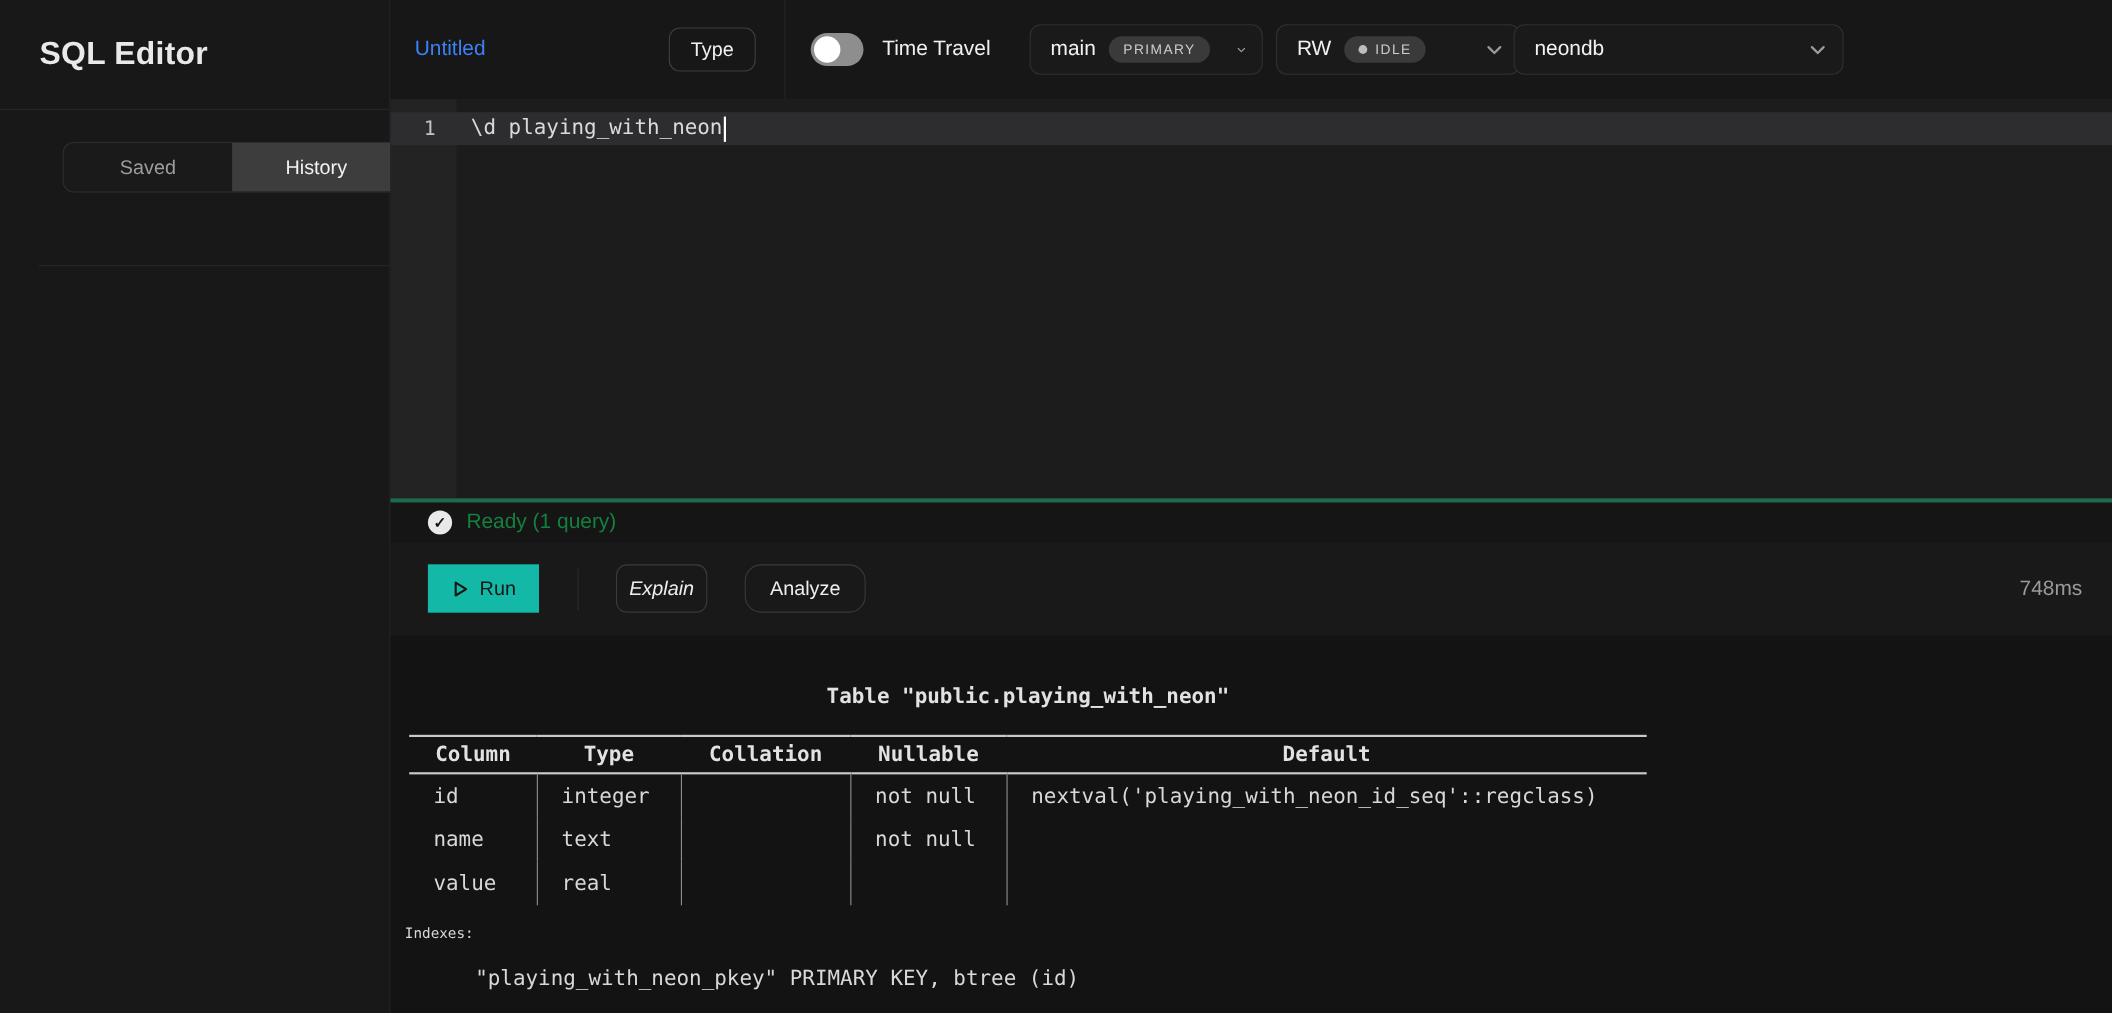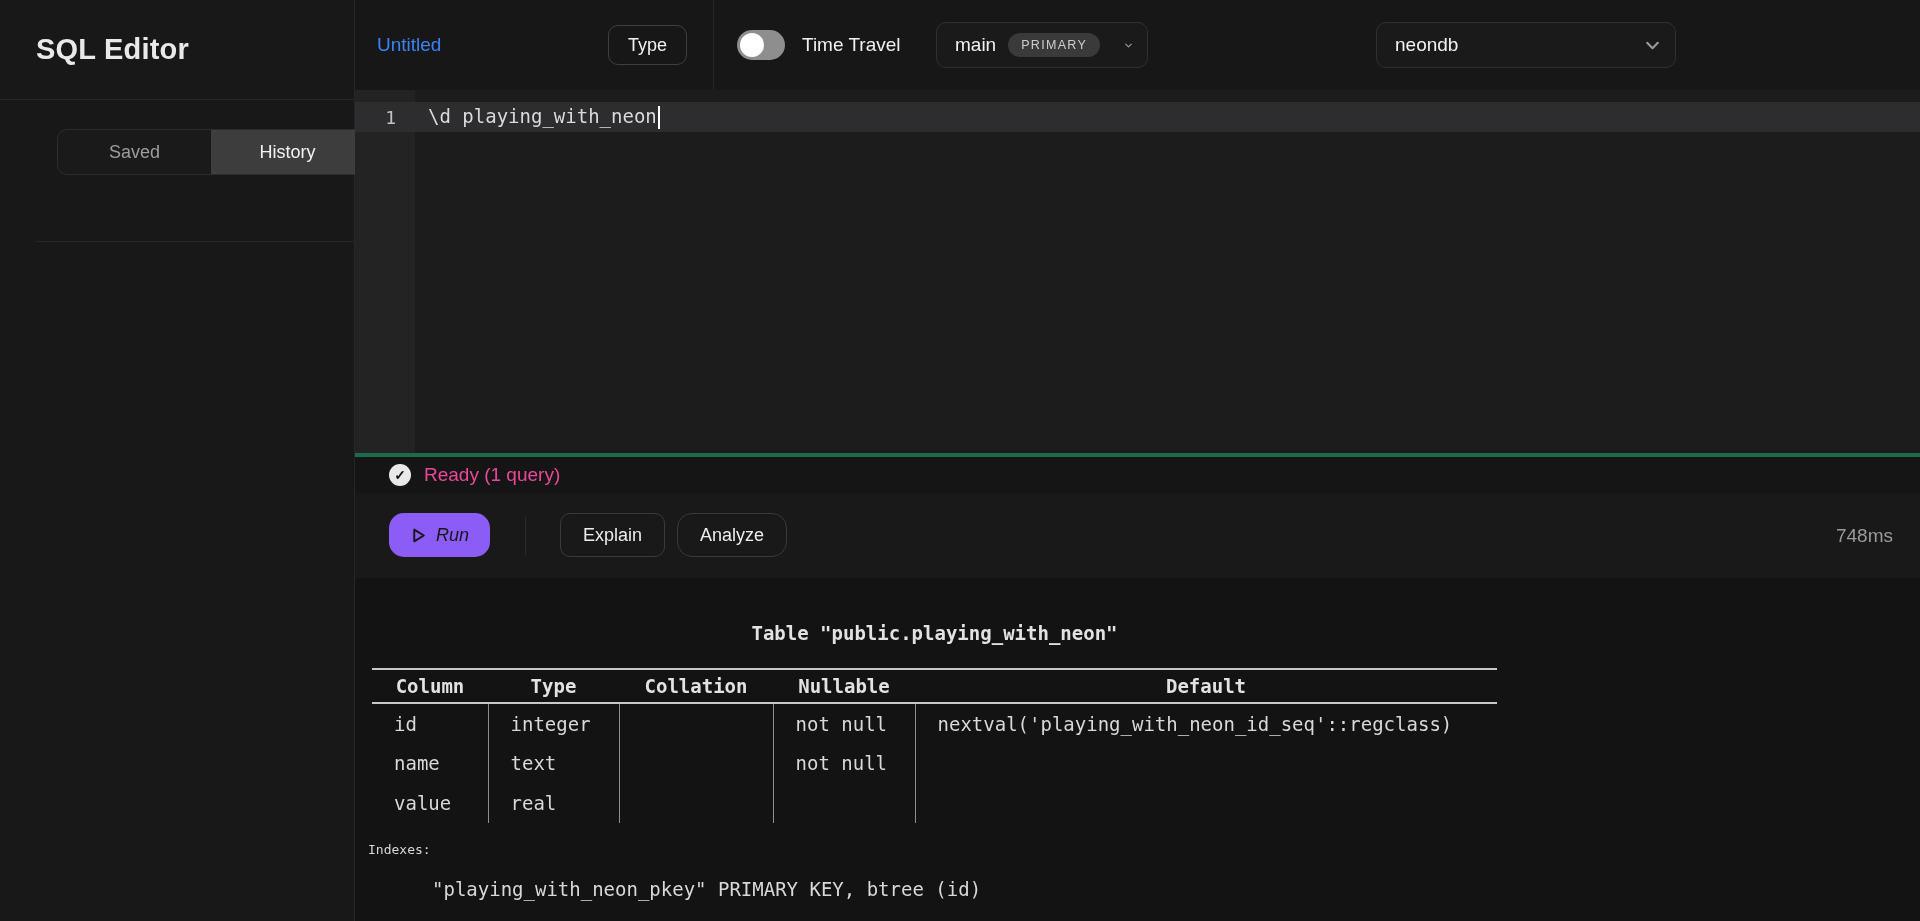--- a/index.html
+++ b/index.html
@@ -89,36 +89,36 @@
   .progress-line { position: absolute; top: 453px; left: 0; width: 100%; height: 4px; background: #1d6b4c; }
   .status-bar {
     position: absolute; top: 457px; left: 0; width: 100%; height: 36px; background: #151515;
     display: flex; align-items: center; padding-left: 34px; gap: 13px;
   }
   .check-icon {
     width: 22px; height: 22px; border-radius: 50%; background: #e9e9e9;
     color: #141414; font-size: 14px; font-weight: 700;
     display: flex; align-items: center; justify-content: center;
   }
-  .status-text { font-size: 19px; color: #ec4899; }
+  .status-text { font-size: 19px; color: #15803d; }
   .actions-bar { position: absolute; top: 493px; left: 0; width: 100%; height: 85px; background: #191919; }
   .run-btn {
     position: absolute; left: 34px; top: 20px; width: 101px; height: 44px;
-    background: #8b5cf6; border: none; border-radius: 15px;
+    background: #14b8a6; border: none; border-radius: 0;
     color: #161616; font-size: 18px; font-weight: 500; font-family: inherit; cursor: pointer;
-    display: flex; align-items: center; justify-content: center; gap: 9px; font-style: italic;
+    display: flex; align-items: center; justify-content: center; gap: 9px;
   }
   .actions-vdivider { position: absolute; left: 170px; top: 24px; width: 1px; height: 38px; background: #2c2c2c; }
   .ghost-btn {
     position: absolute; top: 20px; height: 44px;
     background: transparent; border: 1px solid #3a3a3a; border-radius: 10px;
     color: #ededed; font-size: 18px; font-family: inherit; cursor: pointer;
     display: flex; align-items: center; justify-content: center;
   }
-  .explain-btn { left: 205px; width: 105px; }
+  .explain-btn { left: 205px; width: 83px; font-style: italic; }
   .analyze-btn { left: 322px; width: 110px; border-radius: 15px; }
   .duration {
     position: absolute; right: 27px; top: 0; height: 85px;
     display: flex; align-items: center; font-size: 19px; color: #9a9a9a;
   }
   
   .results {
     position: absolute; top: 578px; left: 0; width: 100%; height: 343px;
     background: #131313; font-family: "DejaVu Sans Mono", monospace; color: #d8d8d8;
   }
@@ -173,20 +173,31 @@
 
       <div class="dropdown dd-main">
         <span class="dd-name">main</span>
         <span class="pill">PRIMARY</span>
         <span class="dd-spacer"></span>
         <svg class="chevron" viewBox="0 0 16 16">
             <path d="M3 5.5l5 5 5-5" stroke="#9a9a9a" stroke-width="2" fill="none" stroke-linecap="round" stroke-linejoin="round"></path>
           </svg>
       </div>
 
+      <div class="dropdown dd-compute">
+        <span class="dd-name">RW</span>
+        <span class="pill">
+          <span class="pill-dot"></span>
+          <span>IDLE</span>
+        </span>
+        <span class="dd-spacer"></span>
+        <svg class="chevron" viewBox="0 0 16 16">
+            <path d="M3 5.5l5 5 5-5" stroke="#9a9a9a" stroke-width="2" fill="none" stroke-linecap="round" stroke-linejoin="round"></path>
+          </svg>
+      </div>
 
       <div class="dropdown dd-database">
         <span class="dd-name">neondb</span>
         <span class="dd-spacer"></span>
         <svg class="chevron" viewBox="0 0 16 16">
             <path d="M3 5.5l5 5 5-5" stroke="#9a9a9a" stroke-width="2" fill="none" stroke-linecap="round" stroke-linejoin="round"></path>
           </svg>
       </div>
     </div>
 

